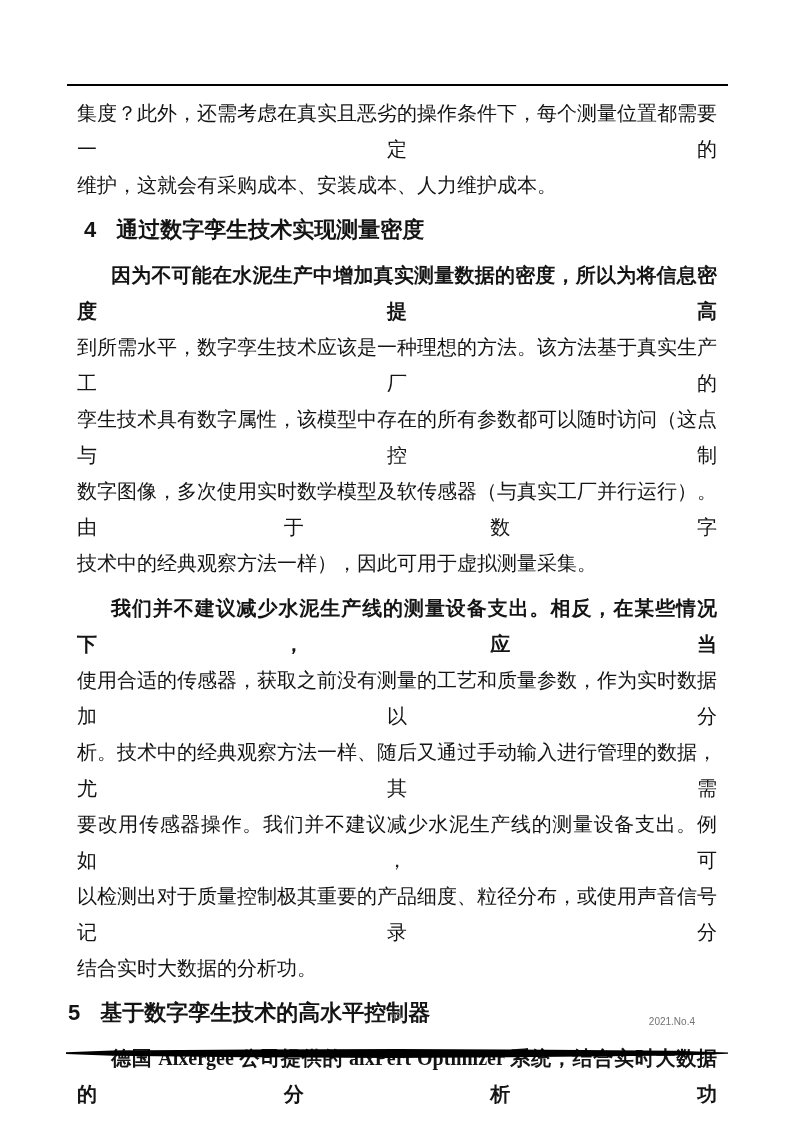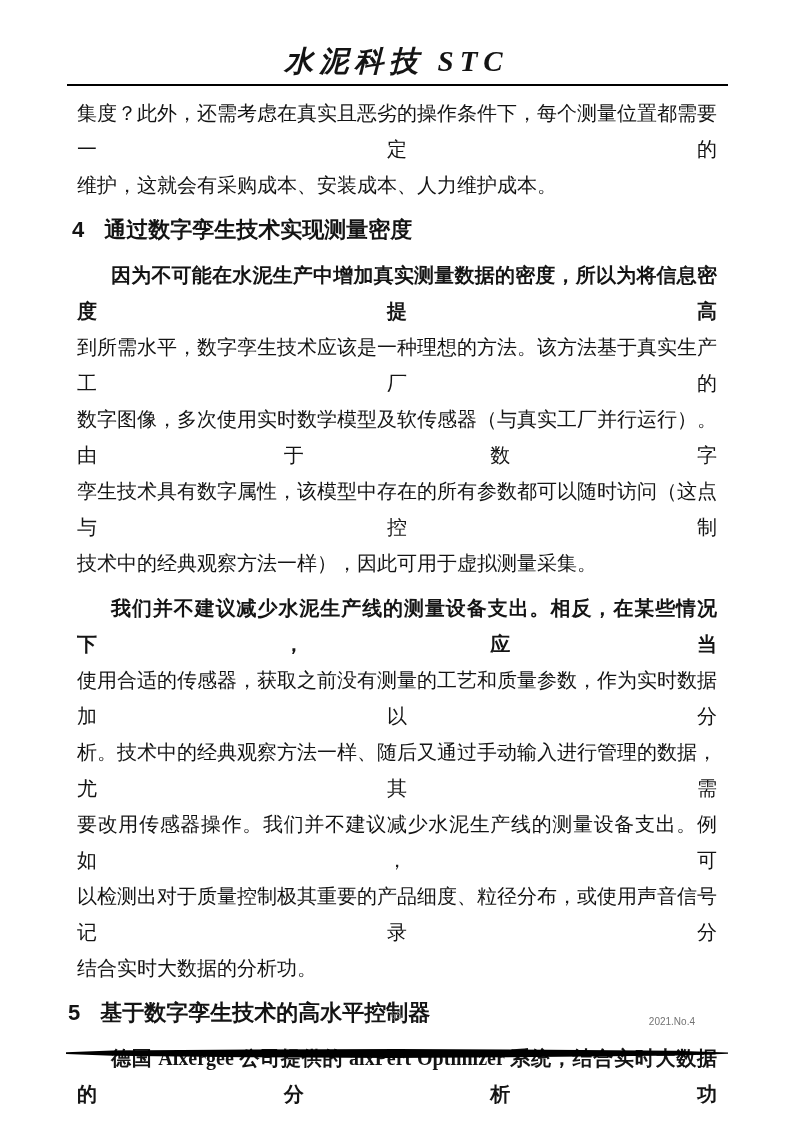--- a/index.html
+++ b/index.html
@@ -56,21 +56,21 @@
   .line.last { text-align-last: left; }
   .line.indent { text-indent: 1.7em; font-weight: bold; }
   .heading {
     font-family: "Liberation Sans", "DejaVu Sans", sans-serif;
     font-weight: bold;
     font-size: 22px;
     line-height: 36px;
     text-align: left;
     text-align-last: left;
   }
-  .heading.h4 { margin: 4px 0 4px 4px; }
+  .heading.h4 { margin: 4px 0 4px 16px; }
   .heading.h5 { margin: 8px 0 6px 0; }
   .heading .h-num { margin-right: 20px; }
   
   .footer-bar {
     position: absolute;
     top: 1049px;
     left: 66px;
     width: 662px;
     height: 9px;
     background: #000;
@@ -98,35 +98,34 @@
     right: 98px;
     top: 0;
     margin-top: 6px;
   }
 </style>
 </head>
 <body>
 
 <div class="page">
 
-  <div class="header-title">水泥科技 STC</div>
 
   <div class="header-rule"></div>
 
   <main class="doc-body">
       <div class="para">
         <div class="line">集度？此外，还需考虑在真实且恶劣的操作条件下，每个测量位置都需要一定的</div>
         <div class="line last">维护，这就会有采购成本、安装成本、人力维护成本。</div>
       </div>
       <div class="heading h4"><span class="h-num">4</span><span>通过数字孪生技术实现测量密度</span></div>
       <div class="para">
         <div class="line indent">因为不可能在水泥生产中增加真实测量数据的密度，所以为将信息密度提高</div>
         <div class="line">到所需水平，数字孪生技术应该是一种理想的方法。该方法基于真实生产工厂的</div>
+        <div class="line">孪生技术具有数字属性，该模型中存在的所有参数都可以随时访问（这点与控制</div>
         <div class="line">数字图像，多次使用实时数学模型及软传感器（与真实工厂并行运行）。由于数字</div>
-        <div class="line">孪生技术具有数字属性，该模型中存在的所有参数都可以随时访问（这点与控制</div>
         <div class="line last">技术中的经典观察方法一样），因此可用于虚拟测量采集。</div>
       </div>
       <div class="para">
         <div class="line indent">我们并不建议减少水泥生产线的测量设备支出。相反，在某些情况下，应当</div>
         <div class="line">使用合适的传感器，获取之前没有测量的工艺和质量参数，作为实时数据加以分</div>
         <div class="line">析。技术中的经典观察方法一样、随后又通过手动输入进行管理的数据，尤其需</div>
         <div class="line">要改用传感器操作。我们并不建议减少水泥生产线的测量设备支出。例如，可</div>
         <div class="line">以检测出对于质量控制极其重要的产品细度、粒径分布，或使用声音信号记录分</div>
         <div class="line last">结合实时大数据的分析功。</div>
       </div>

